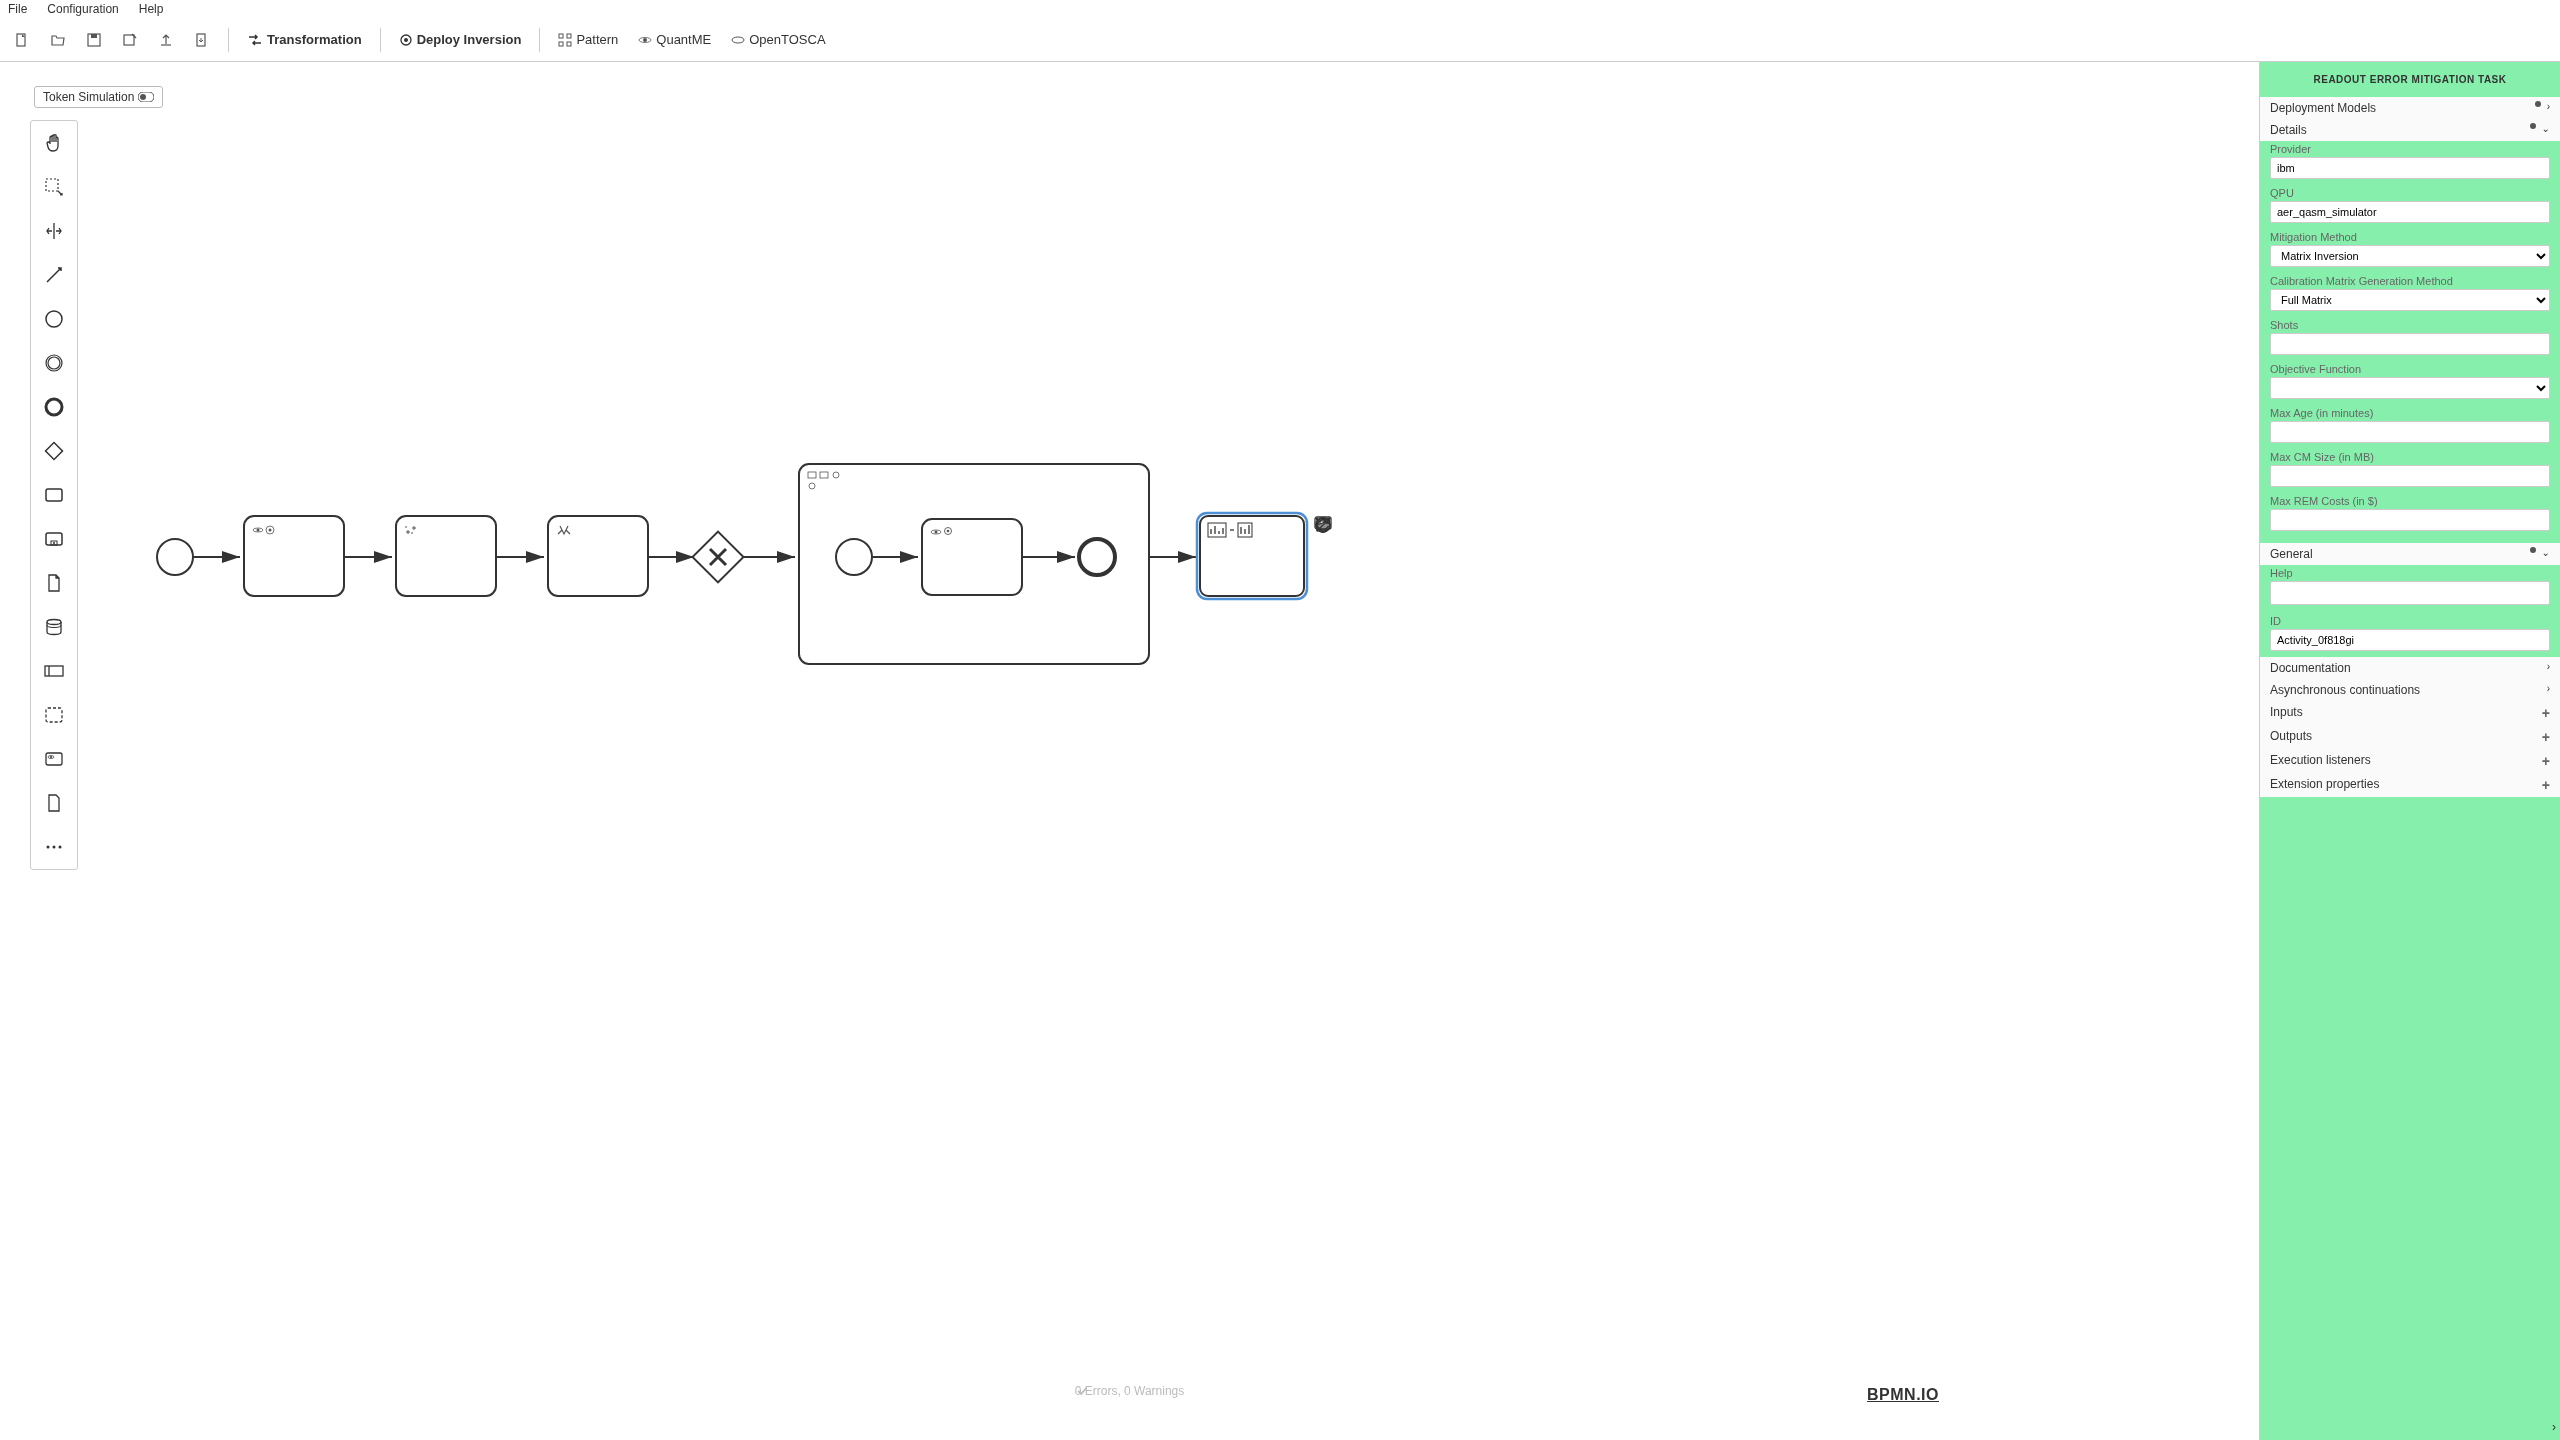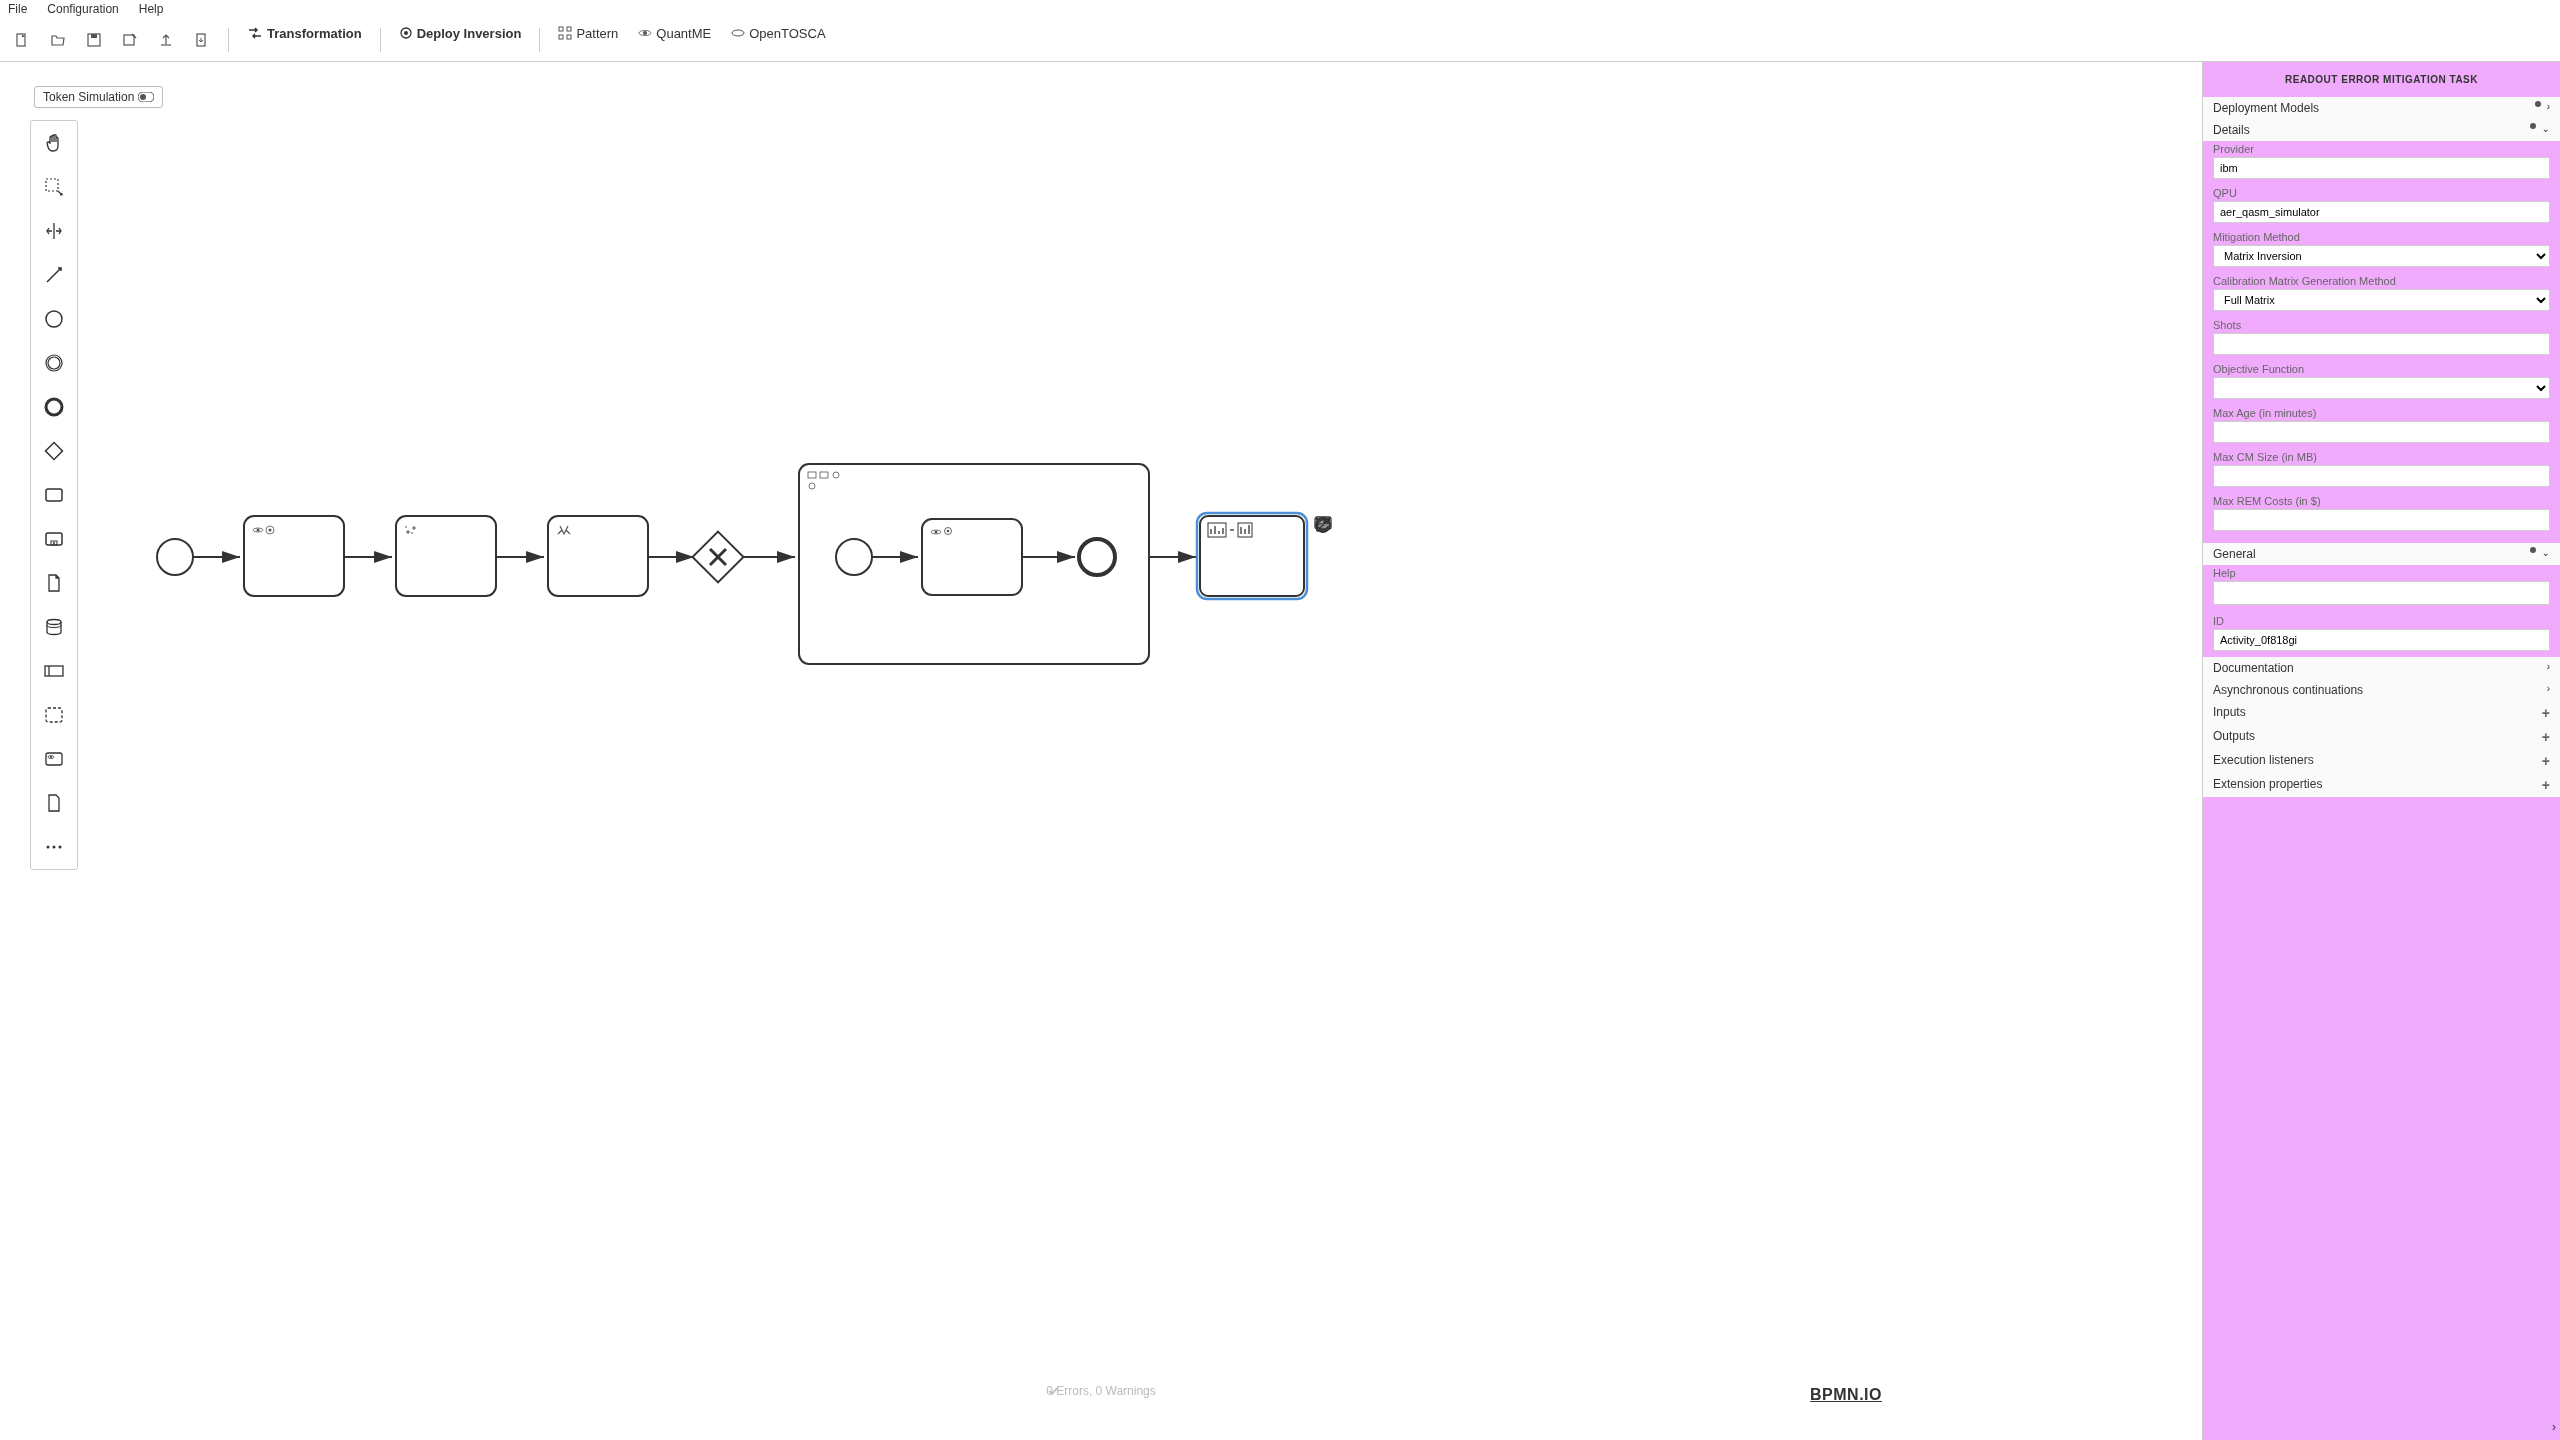--- a/index.html
+++ b/index.html
@@ -6,21 +6,21 @@
     body { font-family: Arial, sans-serif; font-size: 11px; color: #333; background: #fff; width: 2560px; height: 1440px; overflow: hidden; }
     
     
     .menubar { height: 18px; padding: 2px 8px; display: flex; gap: 20px; font-size: 12px; }
     .menubar span { cursor: pointer; }
     
     
     .toolbar { height: 44px; border-bottom: 1px solid #ccc; display: flex; align-items: center; padding: 0 8px; gap: 8px; }
     .toolbar .tool-icon { width: 28px; height: 28px; display: flex; align-items: center; justify-content: center; cursor: pointer; }
     .toolbar .sep { width: 1px; height: 24px; background: #ccc; margin: 0 4px; }
-    .toolbar .tool-btn { display: flex; gap: 4px; height: 28px; padding: 0 6px; cursor: pointer; font-size: 13px; }
+    .toolbar .tool-btn { display: flex; align-items: center; gap: 4px; height: 28px; padding: 0 6px; cursor: pointer; font-size: 13px; }
     .toolbar .tool-btn .bold { font-weight: bold; }
     
     
     .main { position: relative; display: flex; height: calc(100% - 62px); }
     
     
     .token-sim { position: absolute; top: 24px; left: 34px; border: 1px solid #bbb; border-radius: 3px; padding: 3px 8px; font-size: 12px; display: flex; align-items: center; gap: 4px; cursor: pointer; z-index: 5; }
     
     
     .palette { position: absolute; top: 58px; left: 30px; width: 48px; border: 1px solid #ccc; border-radius: 3px; background: #fff; z-index: 5; }
@@ -28,21 +28,21 @@
     
     
     .canvas { flex: 1; position: relative; background: #fff; }
     .canvas svg { position: absolute; top: 0; left: 0; }
     
     
     .context-pad { position: absolute; display: grid; grid-template-columns: repeat(3, 22px); gap: 2px; }
     .context-pad .cp-item { width: 22px; height: 22px; display: flex; align-items: center; justify-content: center; cursor: pointer; }
     
     
-    .right-panel { width: 358px; border-left: 1px solid #ccc; background: #f0abfc; display: flex; flex-direction: column; overflow: hidden; position: relative; }
+    .right-panel { width: 301px; border-left: 1px solid #ccc; background: #86efac; display: flex; flex-direction: column; overflow: hidden; position: relative; }
     .panel-header { text-align: center; font-weight: bold; font-size: 10px; padding: 12px 8px; letter-spacing: 0.5px; }
     .panel-section-header { display: flex; align-items: flex-start; justify-content: space-between; padding: 4px 10px; font-size: 12px; cursor: pointer; background: #fafafa; }
     .panel-section-header .dot { width: 6px; height: 6px; border-radius: 50%; background: #555; margin-left: auto; margin-right: 6px; }
     .panel-section-header .chev { font-size: 10px; }
     .panel-section-header .plus { font-size: 14px; font-weight: bold; color: #666; }
     .panel-field { padding: 2px 10px 6px; }
     .panel-field label { display: block; font-size: 11px; color: #666; margin-bottom: 2px; }
     .panel-field input, .panel-field select, .panel-field textarea { width: 100%; height: 22px; border: 1px solid #ccc; border-radius: 2px; padding: 2px 6px; font-size: 11px; background: #fff; }
     .panel-field textarea { resize: none; height: 24px; }
     .collapse-arrow { position: absolute; bottom: 6px; right: 4px; font-size: 12px; cursor: pointer; }

